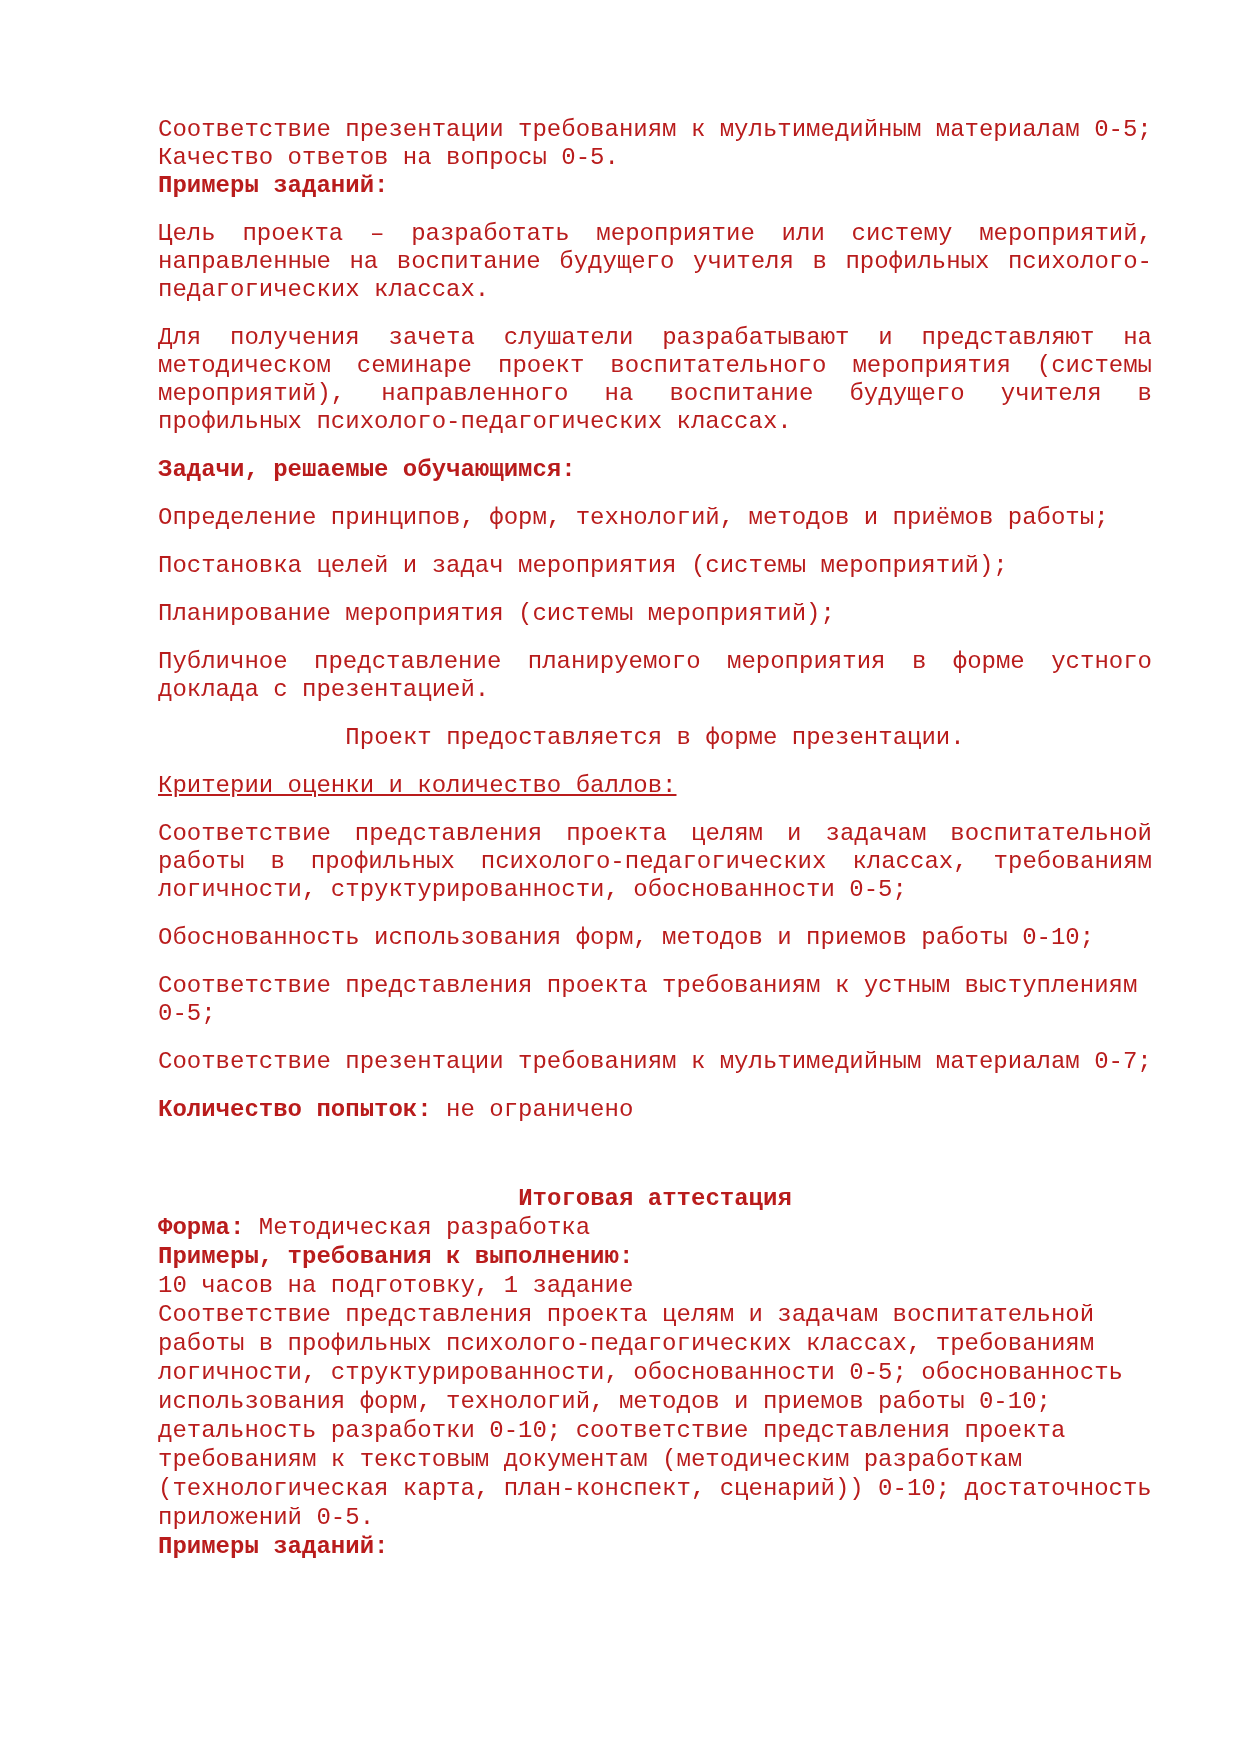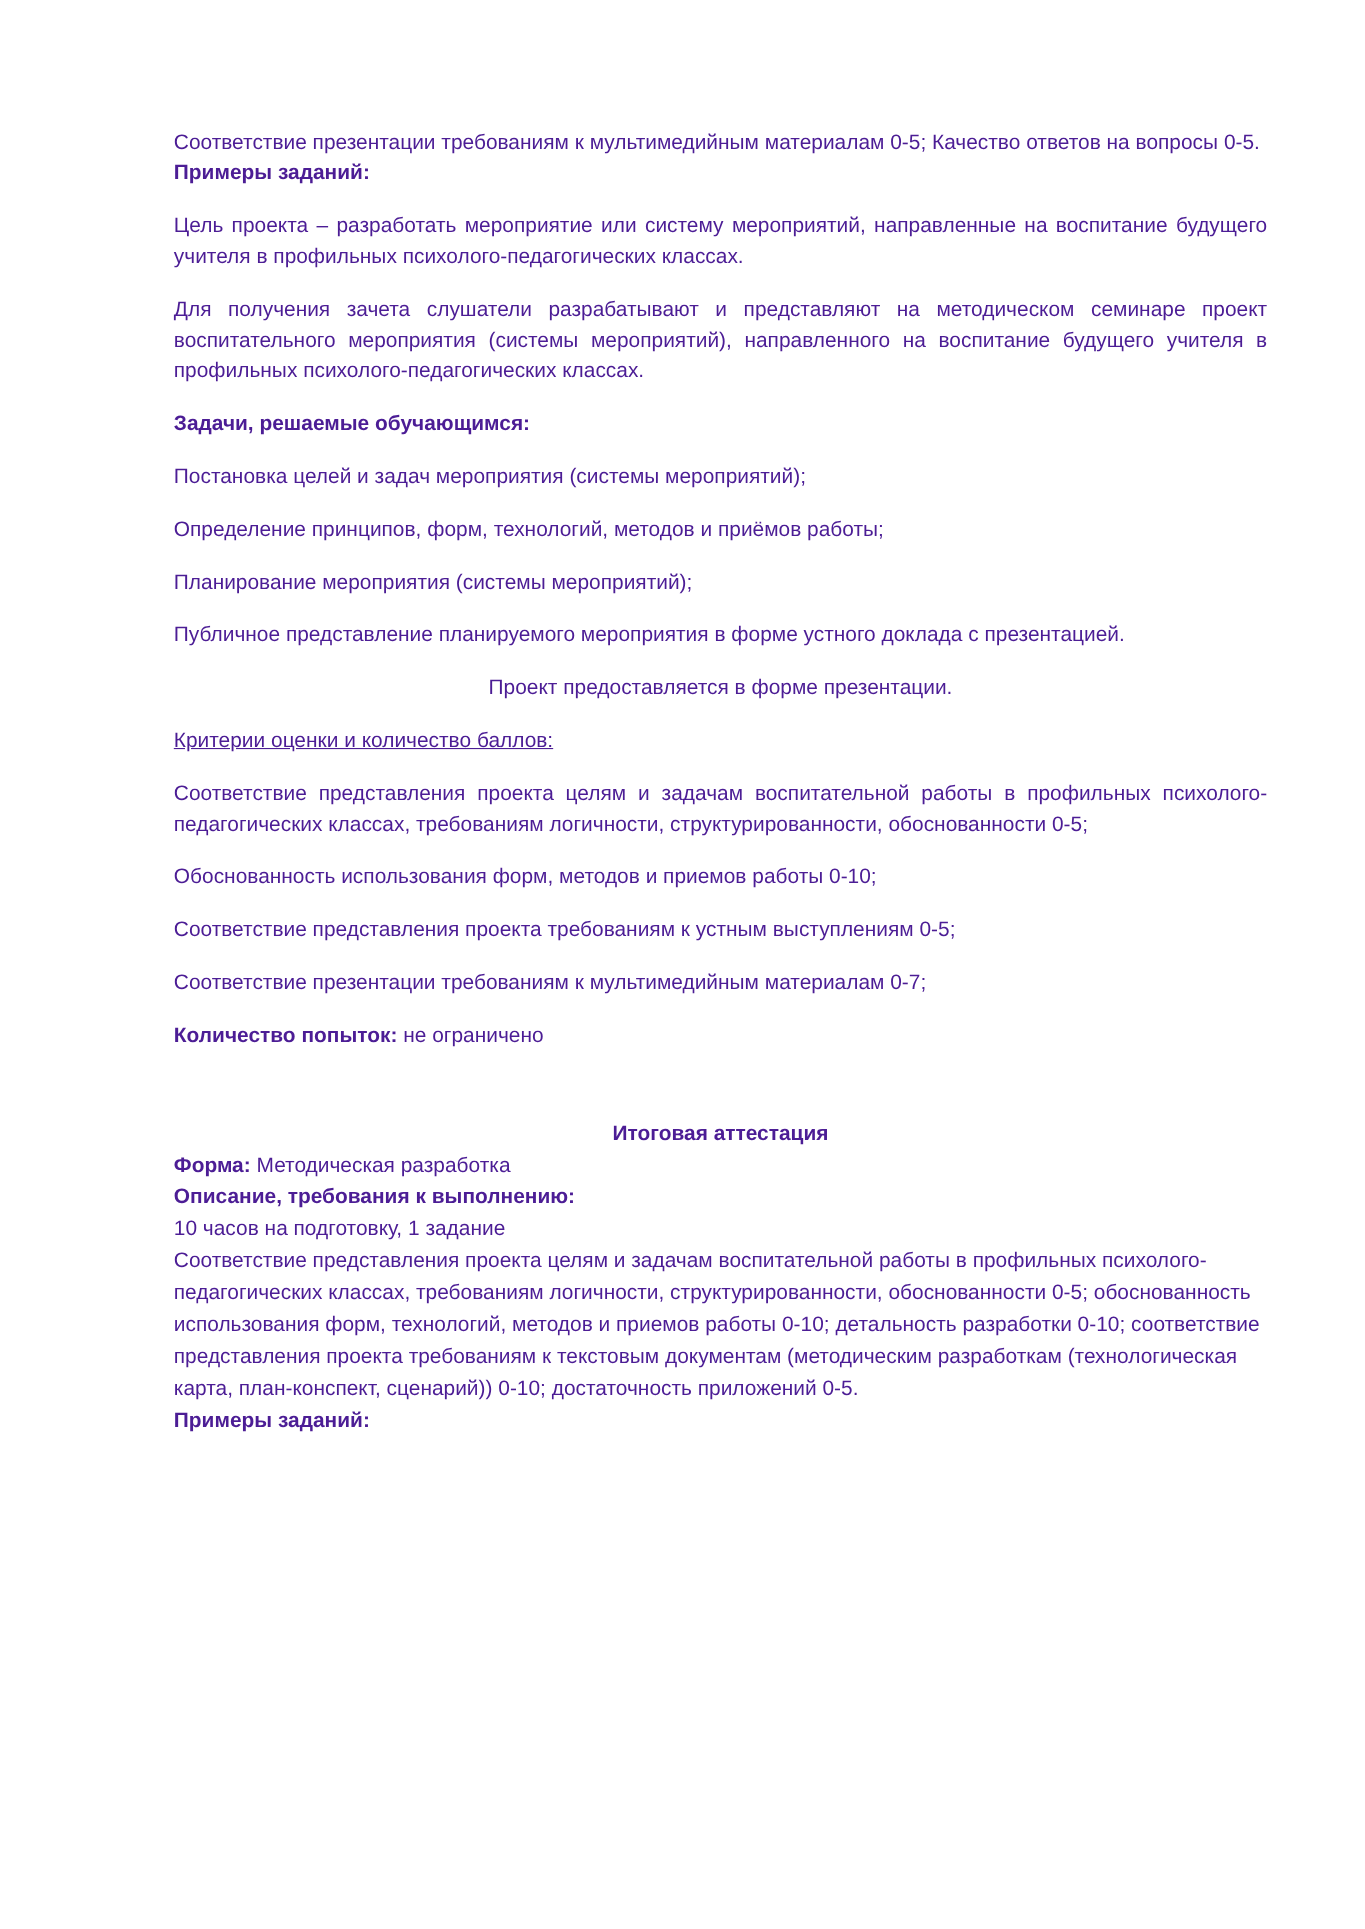--- a/index.html
+++ b/index.html
@@ -7,23 +7,23 @@
     margin: 0;
     padding: 0;
     background: #ffffff;
   }
   .page {
     position: relative;
     width: 1241px;
     height: 1754px;
     margin: 0 auto;
     background: #ffffff;
-    color: #4c1d95;
-    font-family: Liberation Sans, sans-serif;
-    font-size: 19px;
+    color: #b91c1c;
+    font-family: Liberation Mono, monospace;
+    font-size: 24px;
     padding: 116px 89px 40px 158px;
     overflow: hidden;
   }
   
   .credit p {
     margin: 0 0 20px 0;
     line-height: 28px;
   }
   .credit p.nogap { margin-bottom: 0; }
   .justify { text-align: justify; }
@@ -47,38 +47,38 @@
 <div class="page">
 
   <section class="credit">
     <p class="nogap">Соответствие презентации требованиям к мультимедийным материалам 0-5; Качество ответов на вопросы 0-5.</p>
     <p class="bold">Примеры заданий:</p>
 
     <p class="justify">Цель проекта – разработать мероприятие или систему мероприятий, направленные на воспитание будущего учителя в профильных психолого-педагогических классах.</p>
     <p class="justify">Для получения зачета слушатели разрабатывают и представляют на методическом семинаре проект воспитательного мероприятия (системы мероприятий), направленного на воспитание будущего учителя в профильных психолого-педагогических классах.</p>
 
     <p class="bold">Задачи, решаемые обучающимся:</p>
+    <p>Определение принципов, форм, технологий, методов и приёмов работы;</p>
     <p>Постановка целей и задач мероприятия (системы мероприятий);</p>
-    <p>Определение принципов, форм, технологий, методов и приёмов работы;</p>
     <p>Планирование мероприятия (системы мероприятий);</p>
     <p class="justify">Публичное представление планируемого мероприятия в форме устного доклада с презентацией.</p>
 
     <p class="gap-before">Проект предоставляется в форме презентации.</p>
 
     <p class="underline">Критерии оценки и количество баллов:</p>
     <p class="justify">Соответствие представления проекта целям и задачам воспитательной работы в профильных психолого-педагогических классах, требованиям логичности, структурированности, обоснованности 0-5;</p>
     <p>Обоснованность использования форм, методов и приемов работы 0-10;</p>
     <p>Соответствие представления проекта требованиям к устным выступлениям 0-5;</p>
     <p>Соответствие презентации требованиям к мультимедийным материалам 0-7;</p>
 
     <p><span class="bold">Количество попыток:</span> <span>не ограничено</span></p>
   </section>
 
   <section class="final">
     <p class="title">Итоговая аттестация</p>
     <p><span class="bold">Форма:</span> <span>Методическая разработка</span></p>
-    <p class="bold">Описание, требования к выполнению:</p>
+    <p class="bold">Примеры, требования к выполнению:</p>
     <p>10 часов на подготовку, 1 задание</p>
     <p>Соответствие представления проекта целям и задачам воспитательной работы в профильных психолого-педагогических классах, требованиям логичности, структурированности, обоснованности 0-5; обоснованность использования форм, технологий, методов и приемов работы 0-10; детальность разработки 0-10; соответствие представления проекта требованиям к текстовым документам (методическим разработкам (технологическая карта, план-конспект, сценарий)) 0-10; достаточность приложений 0-5.</p>
     <p class="bold">Примеры заданий:</p>
   </section>
 
 </div>
 
 </body></html>

